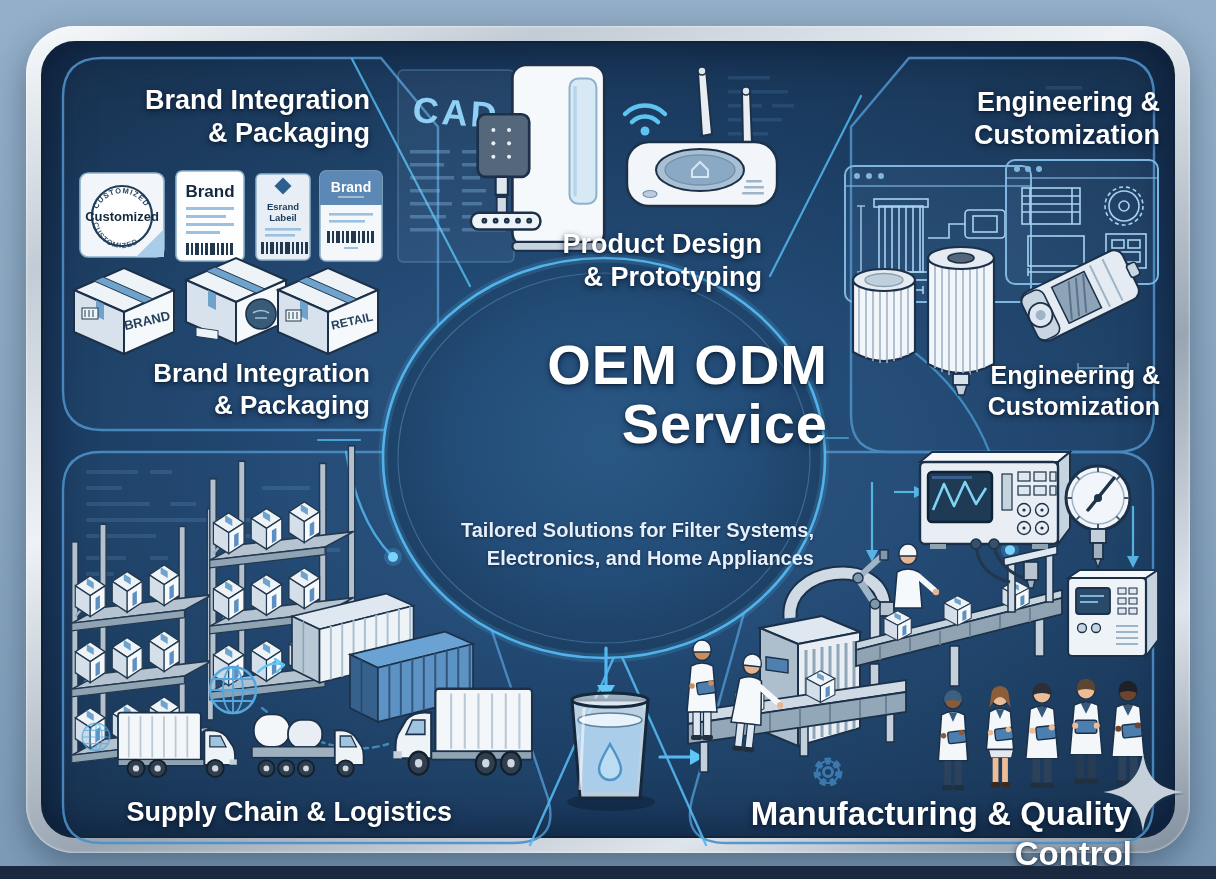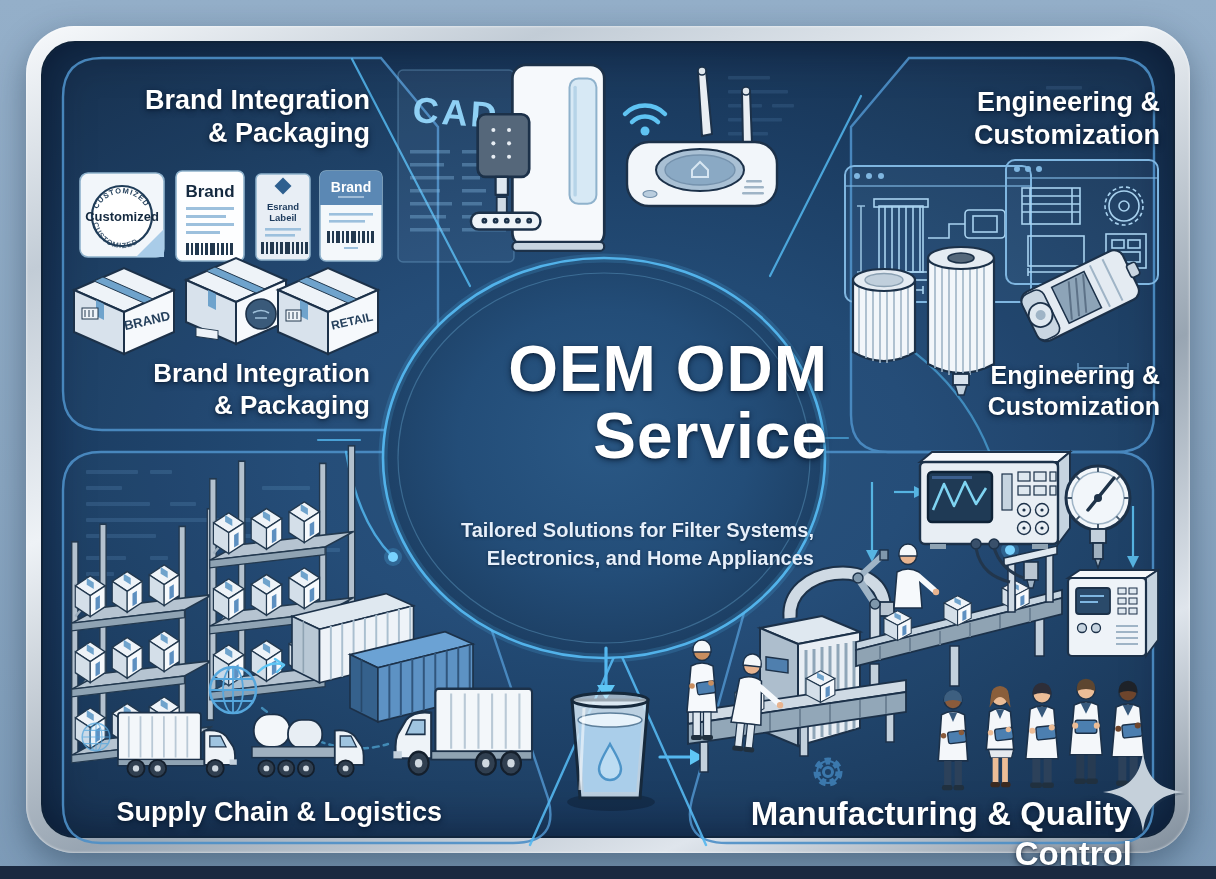--- a/index.html
+++ b/index.html
@@ -14,24 +14,24 @@
     box-shadow:inset 0 0 46px rgba(0,10,30,.55);}
   .bottom-strip{position:absolute;left:0;bottom:0;width:100%;height:13px;background:#1b2940;z-index:5;}
   .art{position:absolute;left:0;top:0;z-index:2;font-family:"Liberation Sans",sans-serif;}
   .txt{position:absolute;z-index:3;color:#fff;font-weight:700;text-align:right;white-space:pre-line;
     text-shadow:0 2px 6px rgba(4,18,38,.65),0 1px 2px rgba(4,18,38,.5);line-height:1.22;}
   #h-brand-top{left:60px;top:84px;width:310px;font-size:27px;}
   #h-brand-cap{left:58px;top:358px;width:312px;font-size:26px;}
   #h-design{left:450px;top:228px;width:312px;font-size:27px;}
   #h-eng-top{left:845px;top:86px;width:315px;font-size:27px;}
   #h-eng-cap{left:845px;top:360px;width:315px;font-size:25px;}
-  #title{left:382px;top:336px;width:446px;font-size:64px;line-height:1.05;letter-spacing:1px;}
+  #title{left:382px;top:336px;width:446px;font-size:56px;line-height:1.05;letter-spacing:1px;}
   #subtitle{left:398px;top:516px;width:416px;font-size:20px;font-weight:700;line-height:1.4;color:#e6effa;
     text-shadow:0 1px 3px rgba(4,18,38,.6);}
-  #h-supply{left:60px;top:796px;width:382px;font-size:27px;}
+  #h-supply{left:70px;top:796px;width:382px;font-size:27px;}
   #h-mfg{left:700px;top:794px;width:432px;font-size:33px;}
   .ink{stroke:#1c3149;stroke-width:2;stroke-linejoin:round;stroke-linecap:round;}
   .glow{stroke:#54b7ef;fill:none;stroke-linecap:round;}
   .pline{stroke:#4d8fc7;fill:rgba(120,175,230,.04);}
   .bpx{stroke:#a8d2ef;fill:none;stroke-width:1.6;}
 </style>
 </head>
 <body>
 
 <div class="stage">
@@ -663,20 +663,22 @@
     <g transform="translate(1143,792)">
       <path d="M2,-38 C5,-13 17,-1 42,2 C17,5 5,17 2,42 C-1,17 -13,5 -38,2 C-13,-1 -1,-13 2,-38 Z" fill="rgba(40,60,80,.25)"></path>
       <path d="M0,-40 C3,-15 15,-3 40,0 C15,3 3,15 0,40 C-3,15 -15,3 -40,0 C-15,-3 -3,-15 0,-40 Z" fill="#c5d0da"></path>
     </g>
   </svg>
 
   <div class="txt" id="h-brand-top">Brand Integration
 &amp; Packaging</div>
   <div class="txt" id="h-brand-cap">Brand Integration
 &amp; Packaging</div>
+  <div class="txt" id="h-design">Product Design
+&amp; Prototyping</div>
   <div class="txt" id="h-eng-top">Engineering &amp;
 Customization</div>
   <div class="txt" id="h-eng-cap">Engineering &amp;
 Customization</div>
   <div class="txt" id="title">OEM ODM
 Service</div>
   <div class="txt" id="subtitle">Tailored Solutions for Filter Systems,
 Electronics, and Home Appliances</div>
   <div class="txt" id="h-supply">Supply Chain &amp; Logistics</div>
   <div class="txt" id="h-mfg">Manufacturing &amp; Quality Control</div>

